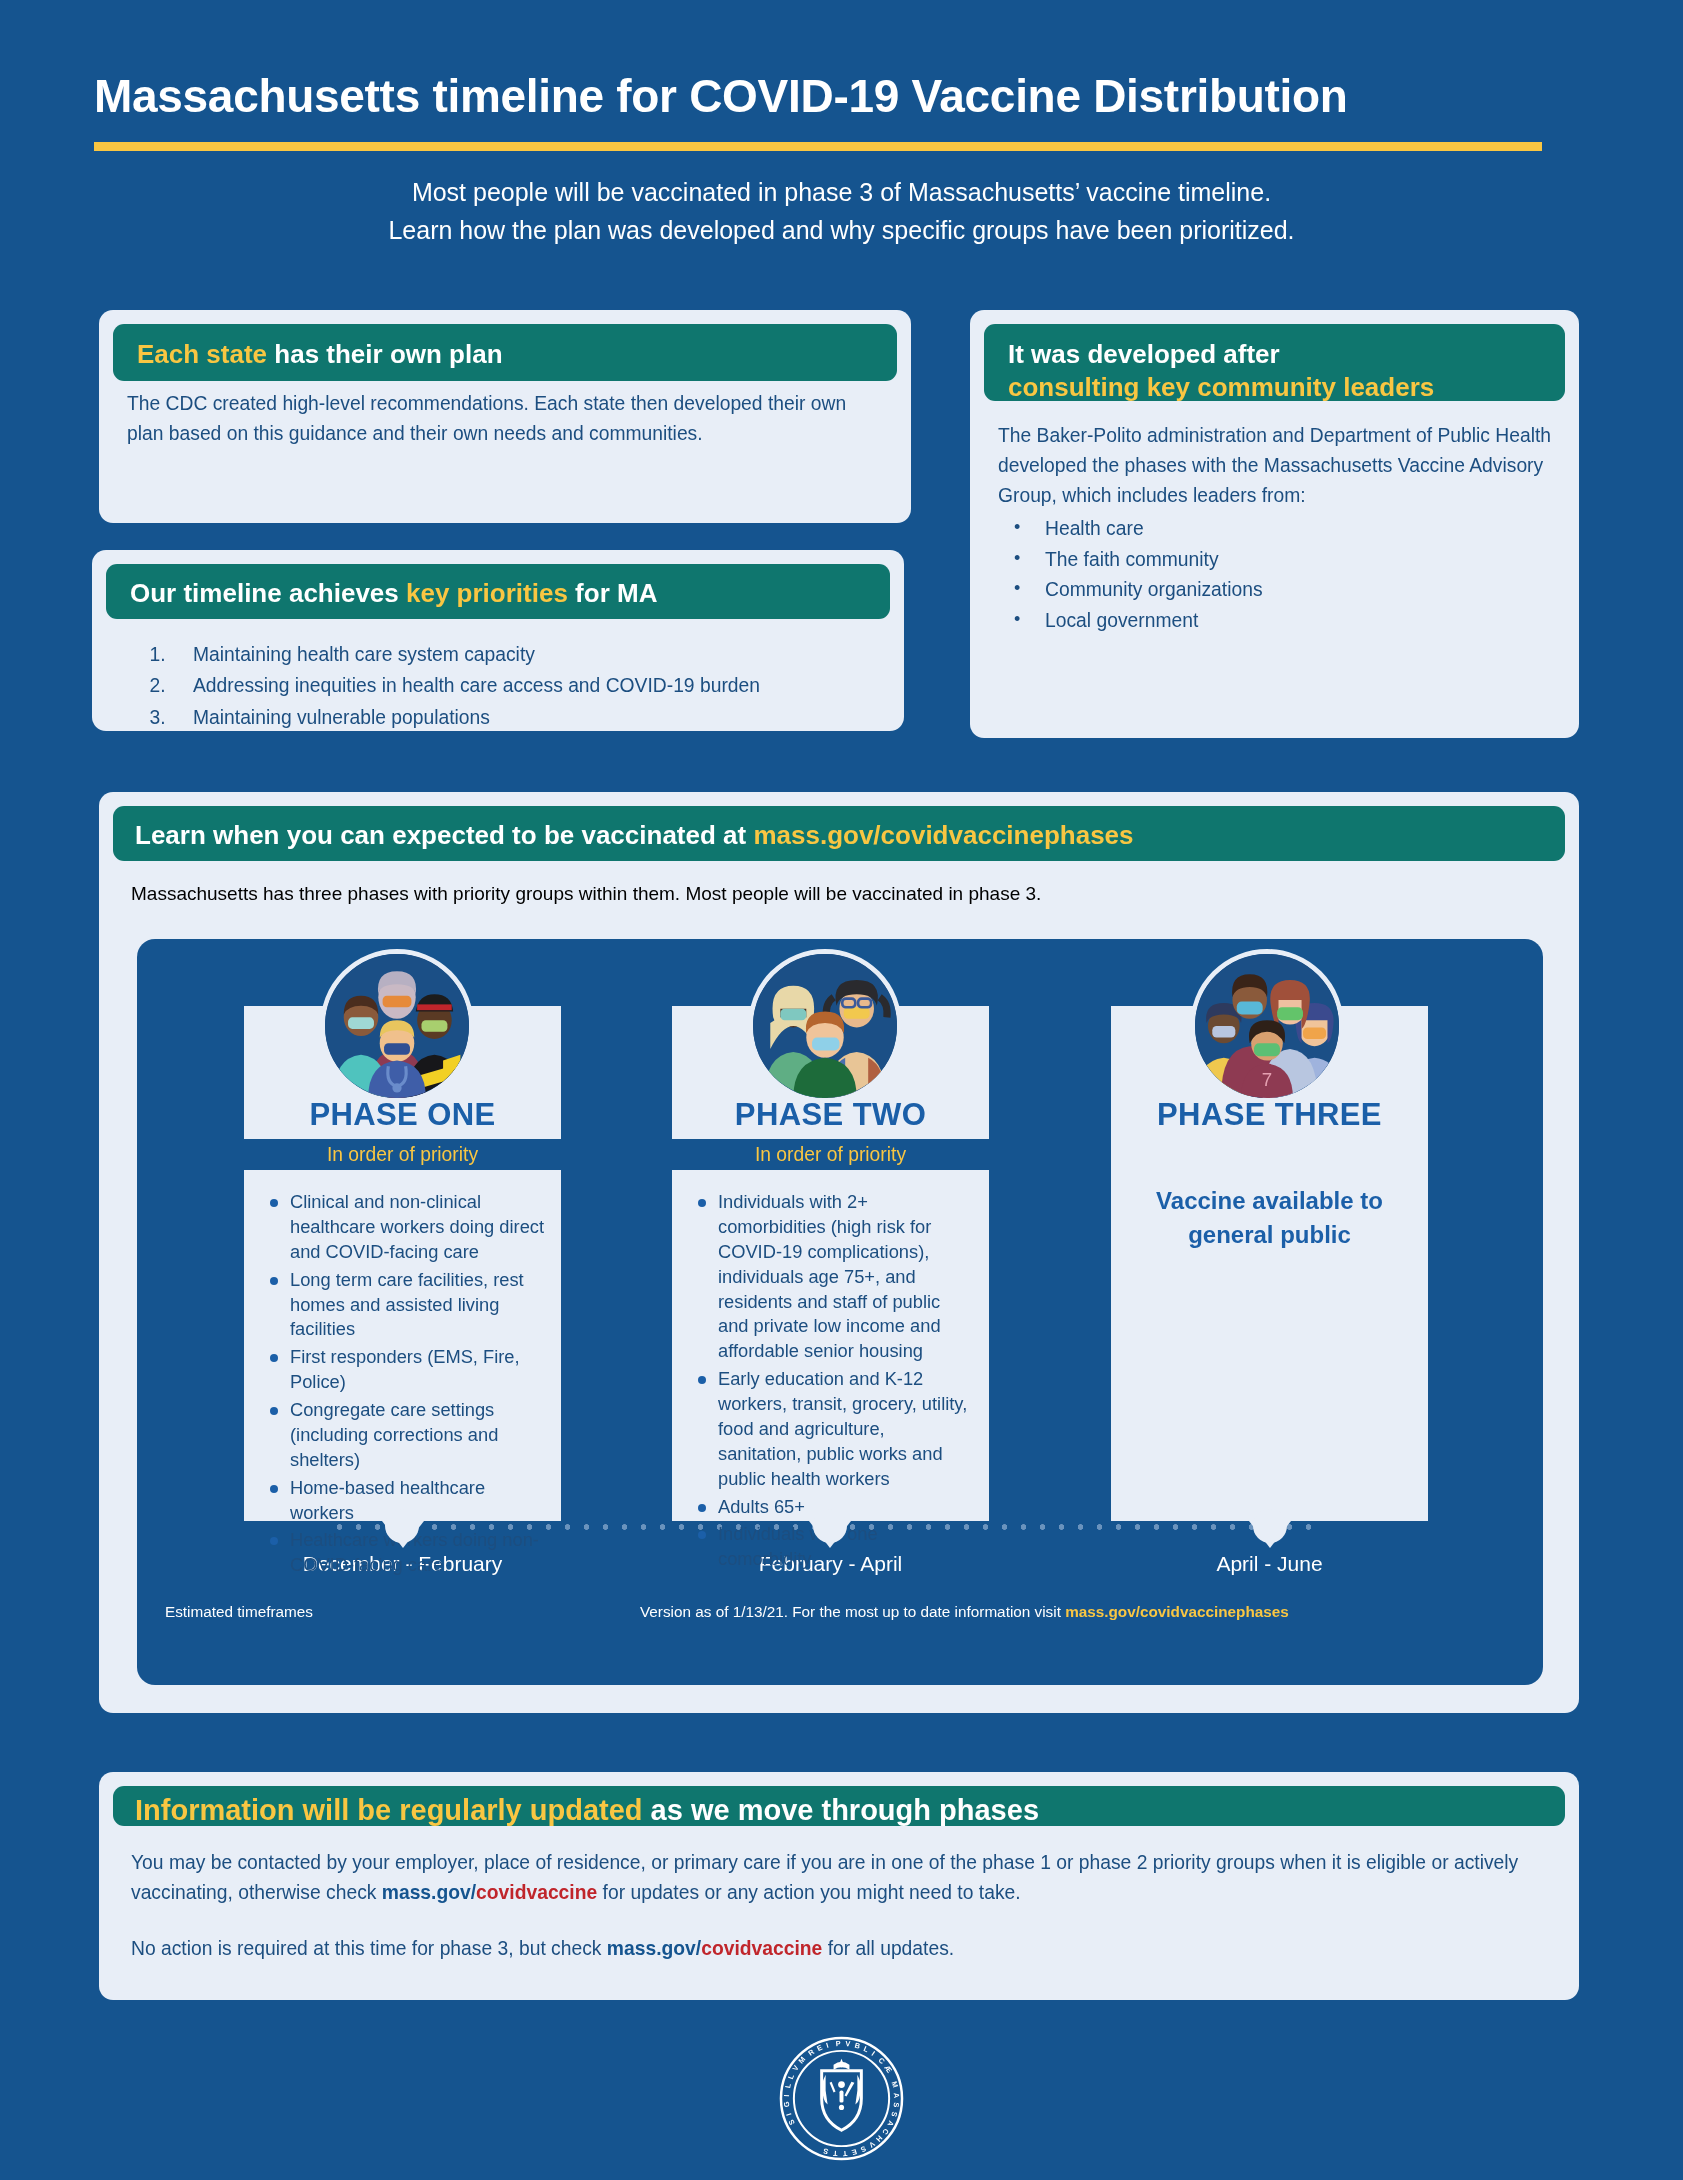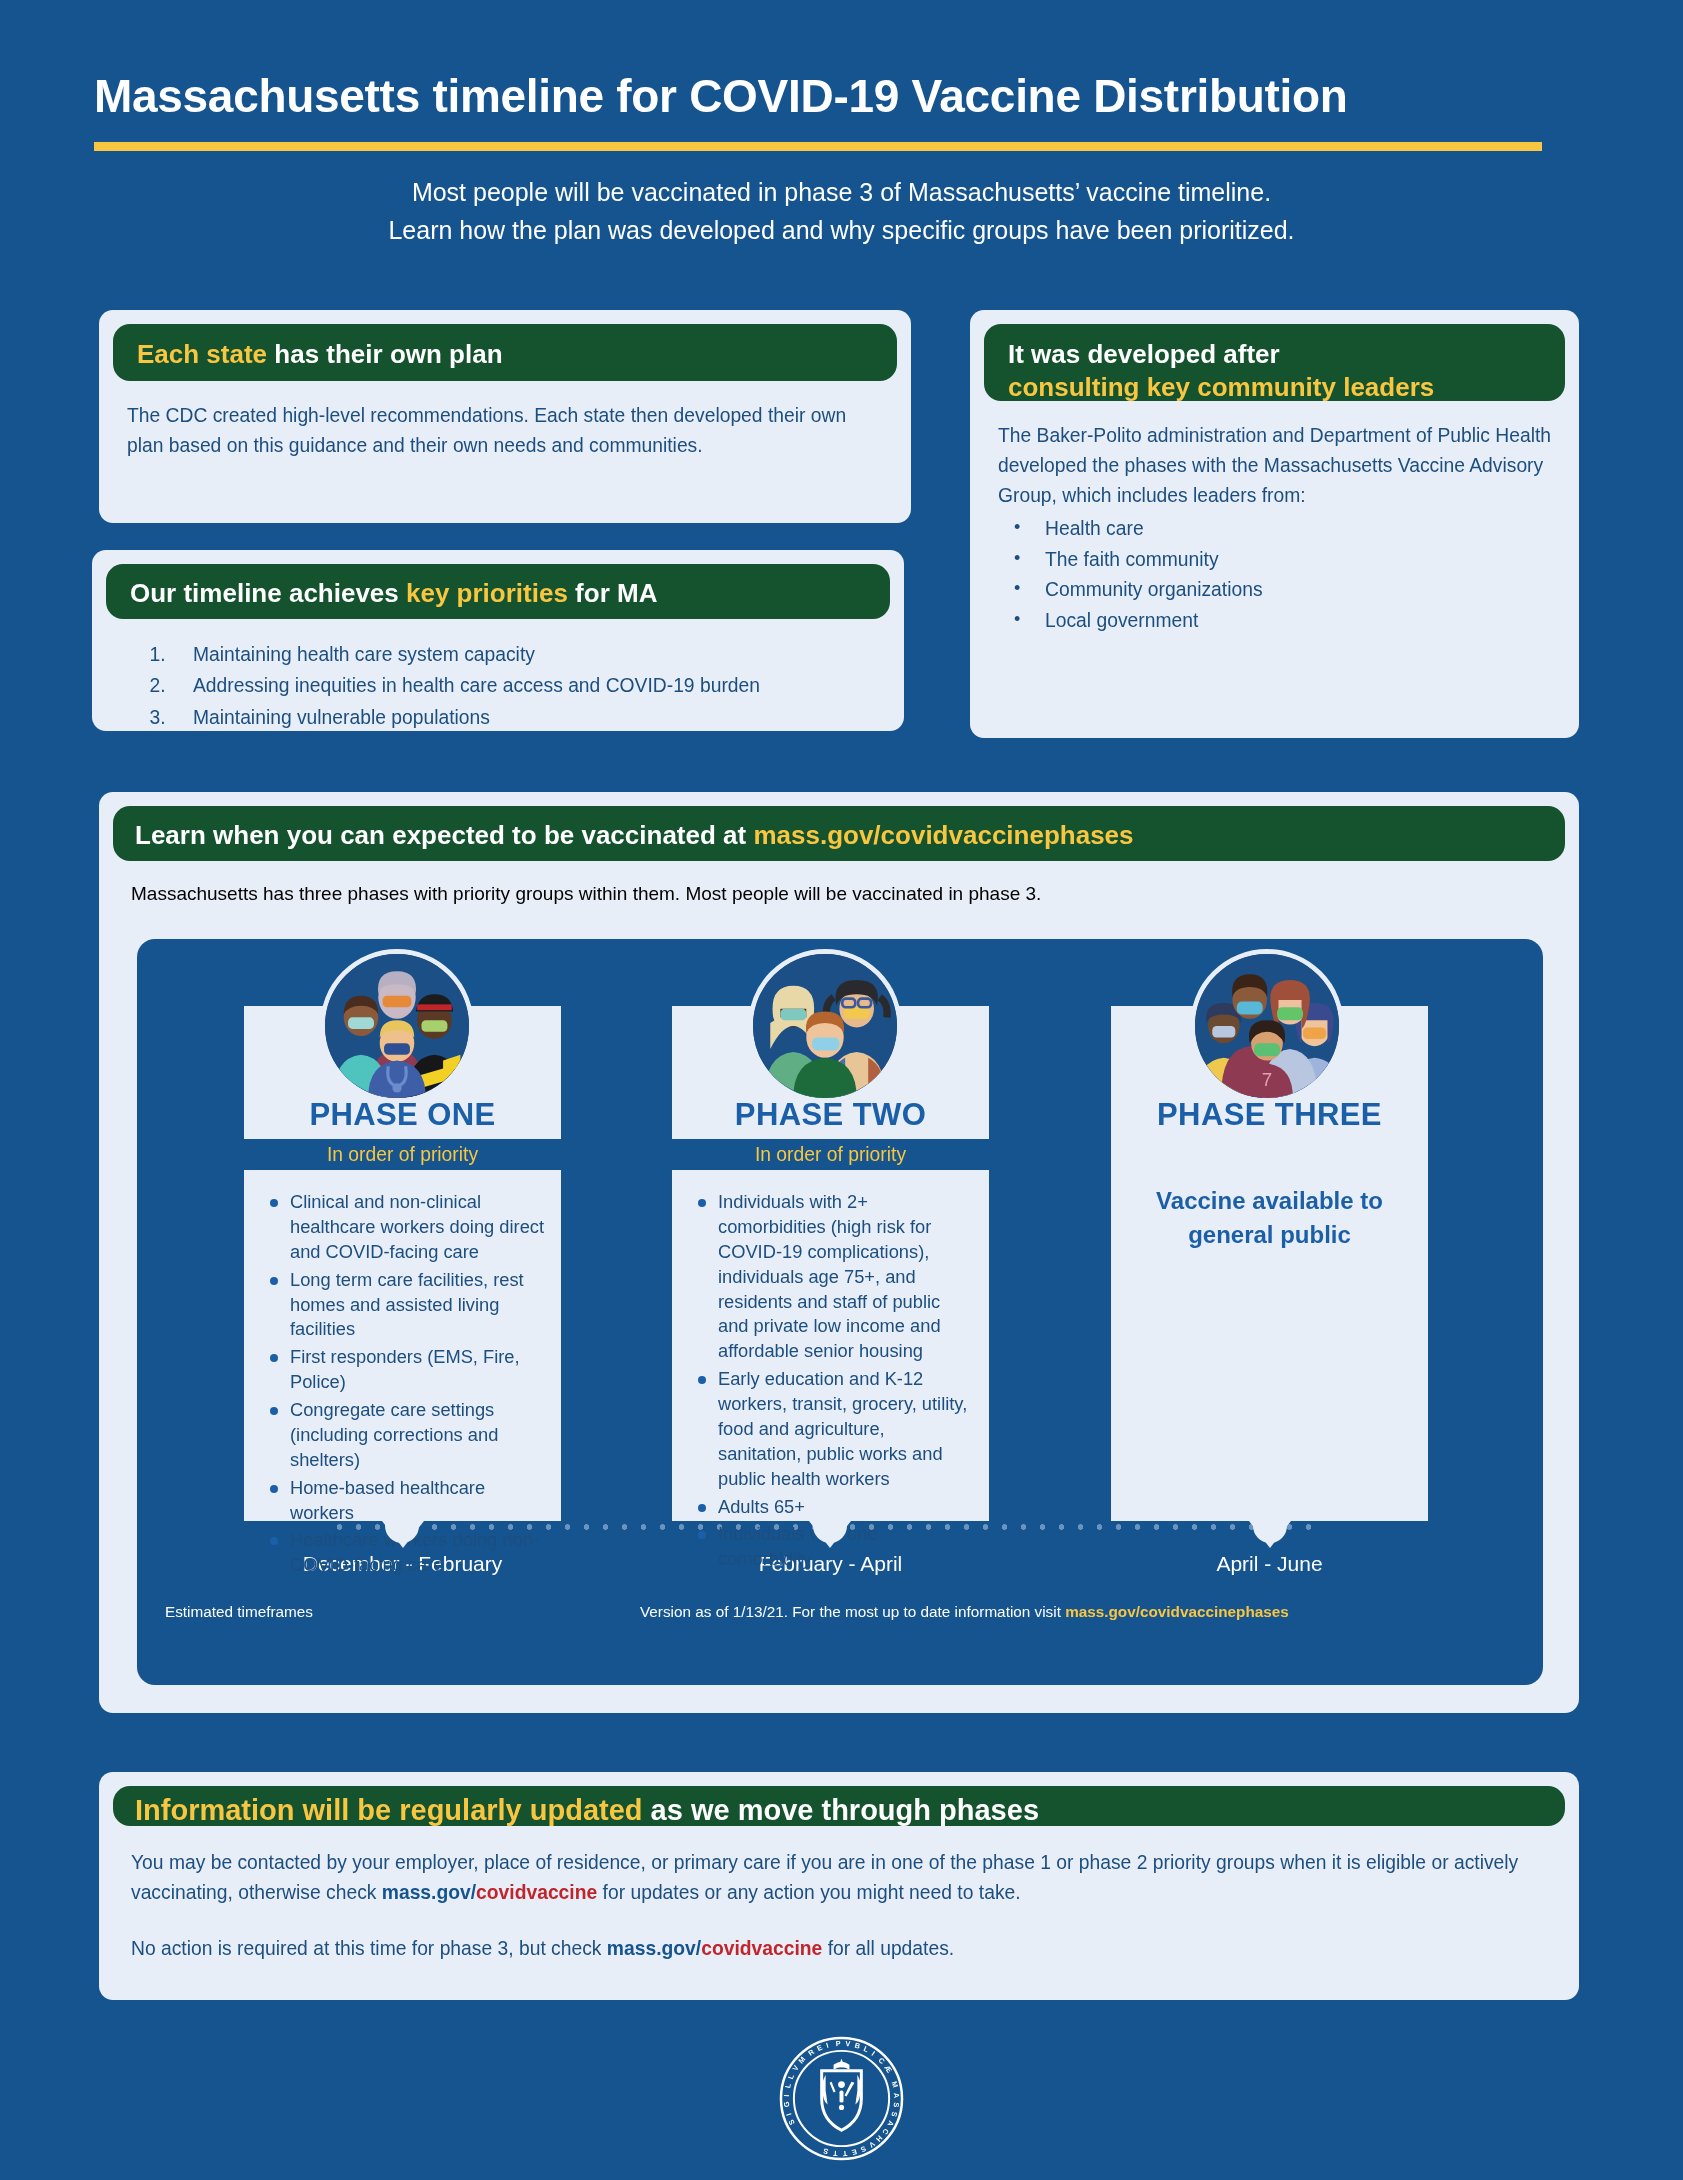--- a/index.html
+++ b/index.html
@@ -29,39 +29,39 @@
     font-weight: 300;
   }
 
   
   .card {
     background: #e8eef7;
     border-radius: 14px;
     position: absolute;
   }
   .card-head {
-    background: #14532d;
-    border-radius: 17px;
+    background: #0f766e;
+    border-radius: 11px;
     color: #ffffff;
     font-weight: bold;
     line-height: 1.28;
   }
   .hl { color: #f9c642; }
   .body-text {
     color: #1c4e80;
     line-height: 1.56;
   }
 
   
   #card-each-state { left: 99px; top: 310px; width: 812px; height: 213px; }
   #card-each-state .card-head {
     margin: 14px 14px 0 14px; height: 57px; font-size: 26px;
     padding: 14px 0 0 24px;
   }
-  #card-each-state .body-text { padding: 20px 34px 0 28px; font-size: 19.3px; }
+  #card-each-state .body-text { padding: 8px 34px 0 28px; font-size: 19.3px; }
 
   #card-priorities { left: 92px; top: 550px; width: 812px; height: 181px; }
   #card-priorities .card-head {
     margin: 14px 14px 0 14px; height: 55px; font-size: 26px;
     padding: 13px 0 0 24px;
   }
   #card-priorities ol { margin: 20px 0 0 79px; padding: 0; }
   #card-priorities ol li {
     color: #1c4e80; font-size: 19.3px; line-height: 1.62;
     padding-left: 22px;

